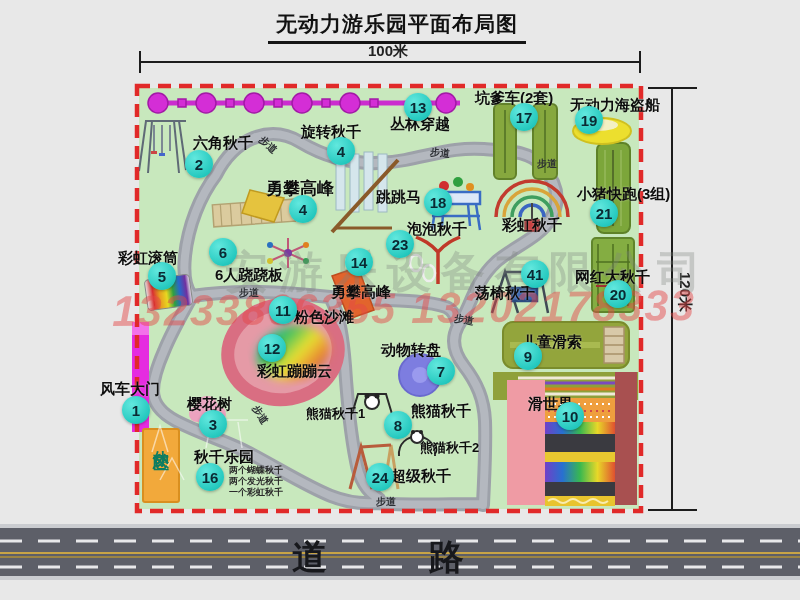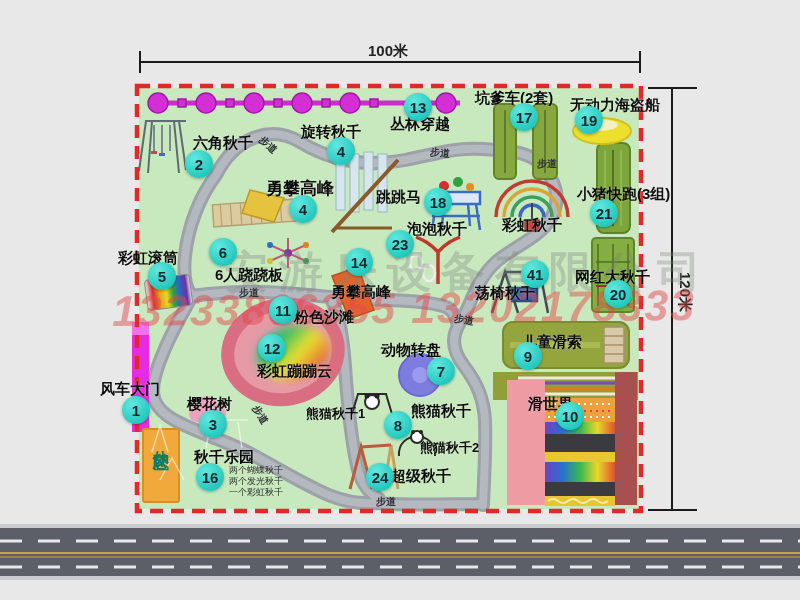--- a/index.html
+++ b/index.html
@@ -7,21 +7,21 @@
          font-family:"Liberation Sans",sans-serif;}
   .page-title{position:absolute;left:397px;top:10px;transform:translateX(-50%);
     font-size:21px;font-weight:bold;color:#111;letter-spacing:1px;white-space:nowrap;
     border-bottom:3px solid #151515;padding:0 8px 3px;}
   .dim-label{position:absolute;font-size:15px;font-weight:bold;color:#222;white-space:nowrap;}
   .dim-h{left:388px;top:42px;transform:translateX(-50%);}
   .dim-v{left:684px;top:292px;transform:translate(-50%,-50%) rotate(90deg);}
   .lb{position:absolute;font-weight:bold;color:#0d0d0d;font-size:15px;white-space:nowrap;
       z-index:6;text-shadow:0 0 2px rgba(255,255,255,.45);}
   .lb.small{font-size:13px;}
-  .lb.tiny{font-size:9px;font-weight:normal;color:#2a2a2a;text-shadow:none;}
+  .lb.tiny{font-size:9px;font-weight:bold;color:#2a2a2a;text-shadow:none;}
   .lb.big{font-size:17px;}
   .bd{position:absolute;display:flex;align-items:center;justify-content:center;
       width:28px;height:28px;border-radius:50%;z-index:7;
       background:radial-gradient(circle at 35% 30%,#62e8de,#25c9bf 70%,#17b2a8);
       color:#0a2a33;font-weight:bold;font-size:15px;transform:translate(-50%,-50%);
       box-shadow:0 1px 3px rgba(0,0,0,.3);}
   .path-lb{position:absolute;font-size:10px;font-weight:bold;color:#2c2f34;z-index:5;white-space:nowrap;}
   .rest-txt{position:absolute;left:150px;top:437px;writing-mode:vertical-rl;
       font-size:16px;font-weight:bold;color:#0e7d62;letter-spacing:3px;z-index:6;}
   .wm-co{position:absolute;left:225px;top:243px;font-size:44px;font-weight:bold;
@@ -30,20 +30,21 @@
       letter-spacing:2px;color:rgba(228,72,72,.48);z-index:4;white-space:nowrap;transform:rotate(-.6deg);}
   .road-text{position:absolute;left:292px;top:534px;font-size:35px;font-weight:bold;
       color:#17181c;letter-spacing:46px;z-index:6;white-space:nowrap;}
   svg.mapsvg{position:absolute;left:0;top:0;z-index:1;}
 </style>
 </head>
 <body>
 
 <div class="stage">
 
+  <div class="page-title">无动力游乐园平面布局图</div>
   <div class="dim-label dim-h">100米</div>
   <div class="dim-label dim-v">120米</div>
 
   <svg class="mapsvg" width="800" height="600" viewBox="0 0 800 600">
     <defs>
       <linearGradient id="drum" x1="0" y1="0" x2="1" y2="0">
         <stop offset="0" stop-color="#e8e8e8"></stop>
           <stop offset=".15" stop-color="#d83030"></stop>
         <stop offset=".3" stop-color="#e8a020"></stop>
           <stop offset=".45" stop-color="#e8d820"></stop>
@@ -371,13 +372,14 @@
   <span class="bd" style="left:210px;top:477px">16</span>
   <span class="bd" style="left:524px;top:117px">17</span>
   <span class="bd" style="left:438px;top:202px">18</span>
   <span class="bd" style="left:589px;top:120px">19</span>
   <span class="bd" style="left:618px;top:294px">20</span>
   <span class="bd" style="left:604px;top:213px">21</span>
   <span class="bd" style="left:535px;top:274px">41</span>
   <span class="bd" style="left:400px;top:244px">23</span>
   <span class="bd" style="left:380px;top:477px">24</span>
 
+  <div class="road-text">道 路</div>
 </div>
 
 </body></html>

